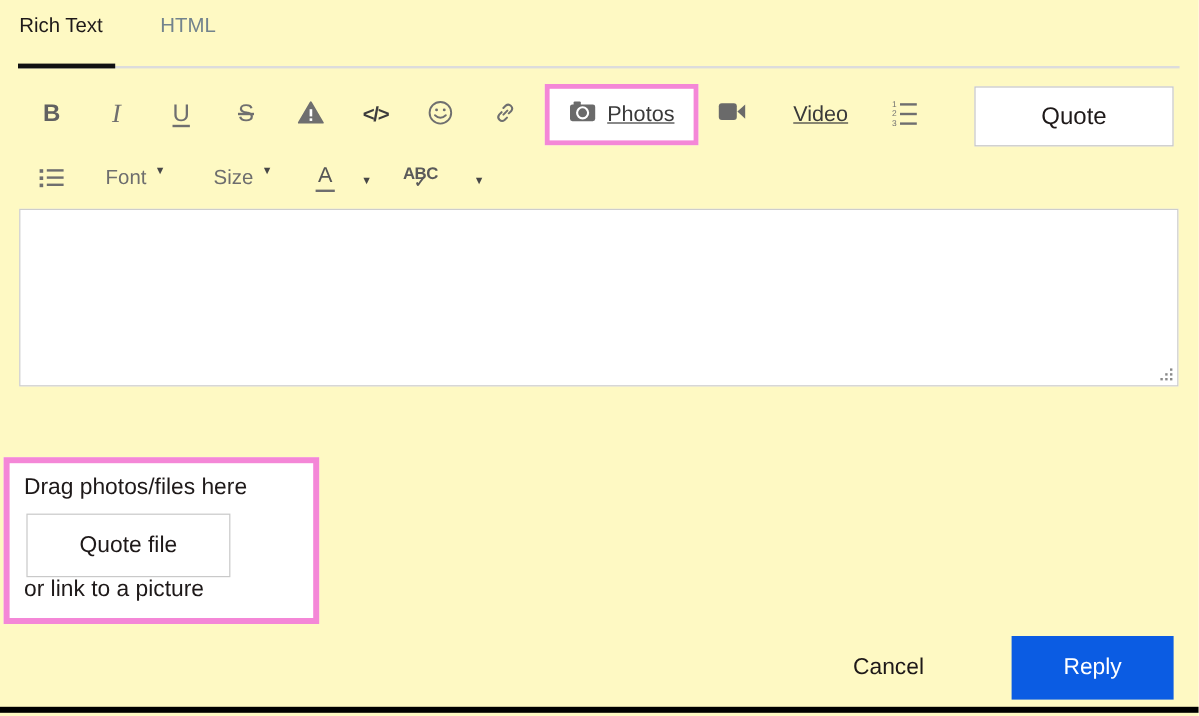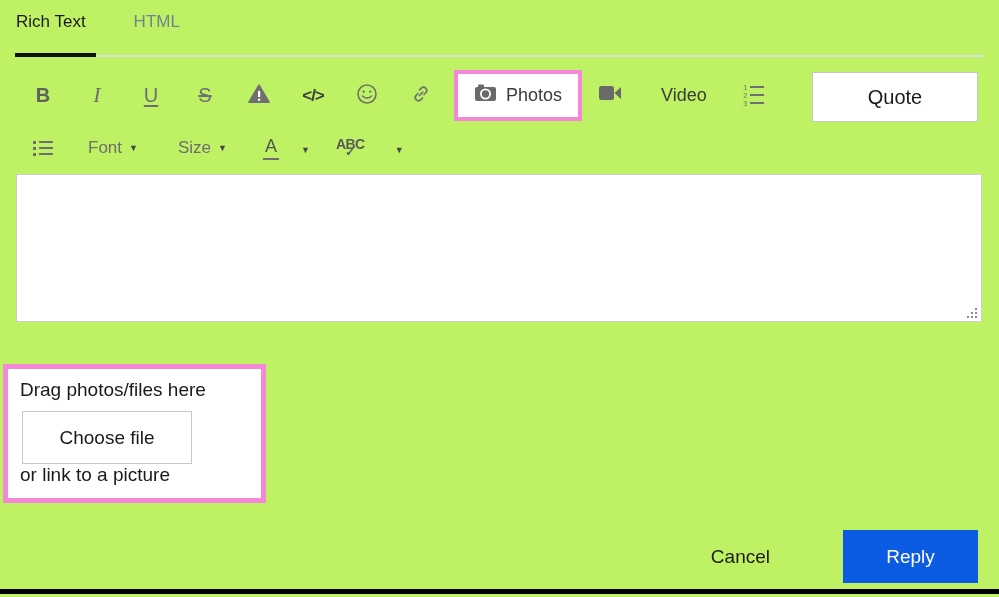--- a/index.html
+++ b/index.html
@@ -1,18 +1,18 @@
 <!DOCTYPE html>
 <html><head>
 <meta charset="utf-8">
 <style>
   * { margin:0; padding:0; box-sizing:border-box; }
   html,body { background:#ffffff; }
   body { font-family:"Liberation Sans","DejaVu Sans",sans-serif; color:#1e1919; }
-  .page { position:relative; width:999px; height:597px; background:#bef264; overflow:hidden; }
+  .page { position:relative; width:999px; height:597px; background:#fef9c3; overflow:hidden; }
 
   
   .tabs { position:absolute; left:16px; top:12px; display:flex; gap:48px; }
   .tab { font-size:17px; background:none; border:none; cursor:pointer; font-family:inherit; padding:0; }
   .tab.active { color:#1e1919; font-weight:500; }
   .tab.inactive { color:#72838d; font-weight:400; }
   .tab-underline-track { position:absolute; left:16px; top:55px; width:967px; height:2px; background:#dcdcdc; }
   .tab-underline-active { position:absolute; left:15px; top:53px; width:81px; height:4px; background:#111; }
 
   
@@ -21,56 +21,56 @@
               background:none; border:none; cursor:pointer; color:#6f6f6f; font-family:inherit; }
   .glyph { font-size:20px; color:#6f6f6f; line-height:1; }
   .glyph-bold { font-weight:700; color:#616161; }
   .glyph-italic { font-family:"Liberation Serif","DejaVu Serif",serif; font-style:italic; font-size:22px; }
   .glyph-underline { text-decoration:underline; text-underline-offset:3px; }
   .glyph-strike { text-decoration:line-through; }
   .glyph-code { font-size:17px; font-weight:600; letter-spacing:-1px; color:#3c3c3c; }
 
   .photos-highlight { border:4px solid #f487d7; background:#fff; padding:9px 16px; margin-left:6px; display:flex; align-items:center; }
   .media-btn { display:flex; align-items:center; gap:8px; background:none; border:none; cursor:pointer;
-               font-family:inherit; font-size:18px; color:#3a3a3a; }
+               font-family:inherit; font-size:18px; color:#3a3a3a;text-decoration:underline; }
   .video-group { margin-left:16px;gap:38px; }
   .ol-btn { margin-left:26px; width:40px; }
 
   .quote-btn { position:absolute; right:21px; top:72px; width:166px; height:50px; background:#fff;
                border:1px solid #c6c6c6; font-family:Liberation Sans, sans-serif; font-size:20px; color:#1e1919; cursor:pointer; }
 
   
   .list-icon { display:flex; flex-direction:column; gap:3px; }
   .list-row { display:flex; align-items:center; gap:3px; }
   .list-dot { width:3px; height:3px; background:#6f6f6f; }
   .list-num { width:6px; font-size:7px; line-height:5px; color:#6f6f6f; text-align:right; }
   .list-line { width:14px; height:2.5px; background:#6f6f6f; }
 
   
   .toolbar-row2 { position:absolute; left:16px; top:128px; height:40px; display:flex; align-items:center; }
-  .dd-btn { display:flex; align-items:center; gap:7px; background:none; border:none; cursor:pointer;
+  .dd-btn { display:flex; align-items:flex-start; gap:7px; background:none; border:none; cursor:pointer;
             font-family:inherit; font-size:17px; color:#6e6e6e; }
   .caret { font-size:9px; color:#474747; line-height:1; }
   .font-dd { margin-left:18px; } .size-dd { margin-left:40px; }
   .color-btn { margin-left:36px; background:none; border:none; cursor:pointer; font-family:inherit; }
   .color-a { font-size:18px; color:#565656; border-bottom:2px solid #6e6e6e; padding:0 2px 1px; display:inline-block; }
   .caret-btn { background:none; border:none; cursor:pointer; margin-left:18px; padding:4px; }
   .spell-btn { margin-left:22px; background:none; border:none; cursor:pointer; display:flex; flex-direction:column; align-items:center; }
   .spell-abc { font-size:14px; font-weight:700; letter-spacing:-0.5px; color:#5a5a5a; line-height:9px; }
   .spell-check { font-size:12px; font-weight:700; color:#5a5a5a; line-height:9px; margin-top:-1px; }
   .caret-btn2 { background:none; border:none; cursor:pointer; margin-left:26px; padding:4px; }
 
   
   .editor-box { position:absolute; left:16px; top:174px; width:966px; height:148px; border:1px solid #cdcdcd; background:#fff; }
   .editor-box textarea { width:100%; height:100%; border:none; outline:none; resize:none;
                          font-family:inherit; font-size:16px; padding:8px; background:transparent; }
   .resize-handle { position:absolute; right:3px; bottom:3px; width:13px; height:13px; cursor:nwse-resize; }
 
   
-  .upload-highlight { position:absolute; left:3px; top:364px; width:263px; border:5px solid #f487d7; background:#fff;
+  .upload-highlight { position:absolute; left:3px; top:381px; width:263px; border:5px solid #f487d7; background:#fff;
                       padding:10px 10px 12px 12px; }
   .drag-text { font-size:19px; color:#1e1919; }
   .choose-btn { margin-top:10px; margin-left:2px; width:170px; height:53px; background:#fff; border:1px solid #c9c9c9;
                 font-family:inherit; font-size:19px; color:#1e1919; cursor:pointer; }
   .link-text { font-size:19px; color:#1e1919; }
 
   
   .footer { position:absolute; right:21px; top:530px; display:flex; align-items:center; gap:73px; }
   .cancel-btn { background:none; border:none; font-family:inherit; font-size:19px; color:#1e1919; cursor:pointer; }
   .reply-btn { width:135px; height:53px; background:#0b5ce3; color:#fff; border:none; font-family:inherit;
@@ -235,21 +235,21 @@
           <rect x="2" y="10" width="2" height="2"></rect>
             <rect x="6" y="10" width="2" height="2"></rect>
             <rect x="10" y="10" width="2" height="2"></rect>
         </g>
       </svg>
     </span>
   </div>
 
   <div class="upload-highlight">
     <div class="drag-text">Drag photos/files here</div>
-    <button class="choose-btn">Choose file</button>
+    <button class="choose-btn">Quote file</button>
     <div class="link-text">or link to a picture</div>
   </div>
 
   <div class="footer">
     <button class="cancel-btn">Cancel</button>
     <button class="reply-btn">Reply</button>
   </div>
 
   <div class="bottom-bar"></div>
 </div>

